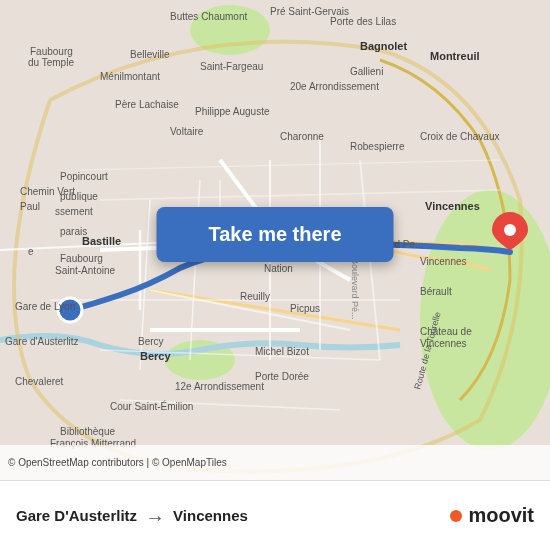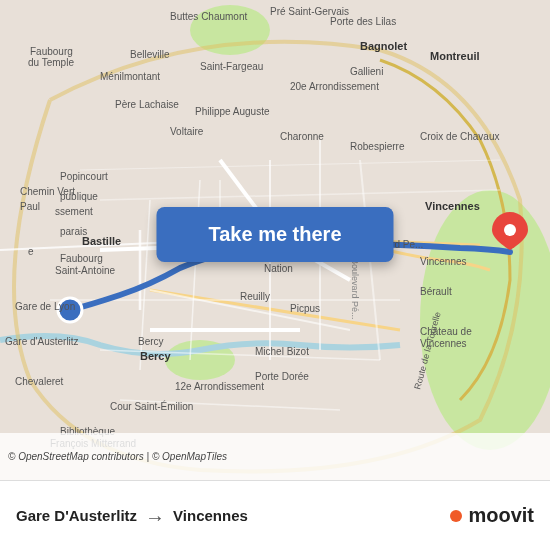--- a/index.html
+++ b/index.html
@@ -46,24 +46,23 @@
       box-shadow: 0 4px 12px rgba(0,0,0,0.3);
     }
 
     
     #attribution {
       position: absolute;
       bottom: 0;
       left: 0;
       right: 0;
       background: rgba(255,255,255,0.8);
-      padding: 18px 8px;
+      padding: 12px 8px;
       font-size: 10px;
       color: #444;
-      font-style: italic;
     }
 
     
     #footer {
       width: 550px;
       height: 70px;
       background: white;
       display: flex;
       align-items: center;
       padding: 0 16px;

